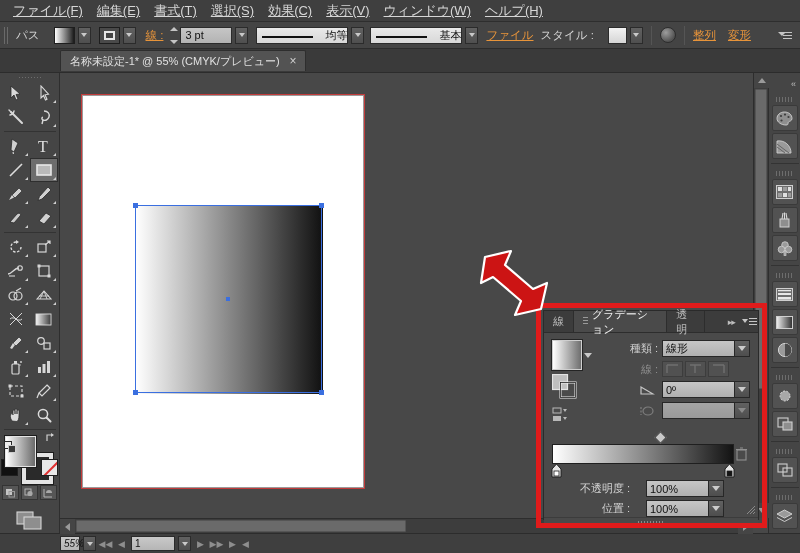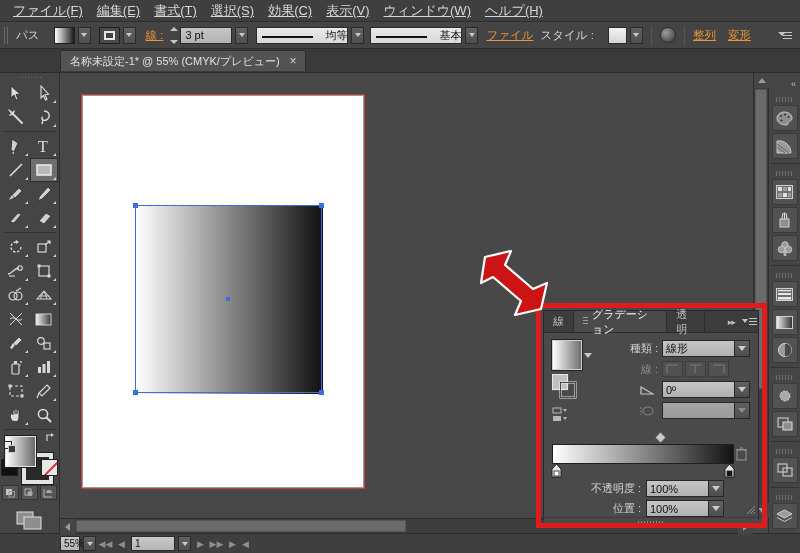--- a/index.html
+++ b/index.html
@@ -368,21 +368,21 @@
     border-top: 1px solid #2c2c2c;
     display: flex; align-items: center;
     padding-left: 60px;
     gap: 3px;
   }
   .zoomfield {
     width: 20px; height: 15px;
     background: linear-gradient(#c9c9c9,#b5b5b5);
     border: 1px solid #2b2b2b;
     color:#111; font-size: 10px;
-    display:flex;align-items:center;padding-left:3px;
+    display:flex;align-items:center;padding-left:3px;font-style:italic;
   }
   .sb-caret {
     width: 13px; height: 15px; background: linear-gradient(#616161,#4f4f4f);
     border:1px solid #2b2b2b; display:flex;align-items:center;justify-content:center;
   }
   .sb-caret::after{content:"";width:0;height:0;
     border-left:3px solid transparent;border-right:3px solid transparent;border-top:4px solid #c9c9c9;}
   .navbtn { width: 13px; height: 15px; display:flex;align-items:center;justify-content:center;color:#8e8e8e;font-size:9px;}
   .pagefield {
     width: 44px; height: 15px;
@@ -493,21 +493,21 @@
     border: 1px solid #1f1f1f;
   }
   .gp-trash {
     position:absolute; right: 2px; top: 11px; width: 13px; height: 16px;
   }
   .gp-stop { position: absolute; top: 29px; width: 11px; height: 14px;}
   .gp-stop.left { left: -1px; }
   .gp-stop.right { left: 172px; }
   .gp-fieldrow {
     display:flex; align-items:center; justify-content: flex-end;
-    gap: 5px; margin-top: 3px; padding-right: 26px;
+    gap: 16px; margin-top: 3px; padding-right: 26px;
   }
   .gp-resize {
     position:absolute; right: 2px; bottom: 2px; width: 10px; height: 10px;
   }
   .gp-footer {
     height: 10px; min-height:10px; background: #4a4a4a; border-top:1px solid #3c3c3c;
     display:flex;align-items:center;justify-content:center;
   }
   .gp-footgrip { width: 26px; height: 4px;
     background: repeating-linear-gradient(to right,#8a8a8a 0 1px,transparent 1px 3px);}

